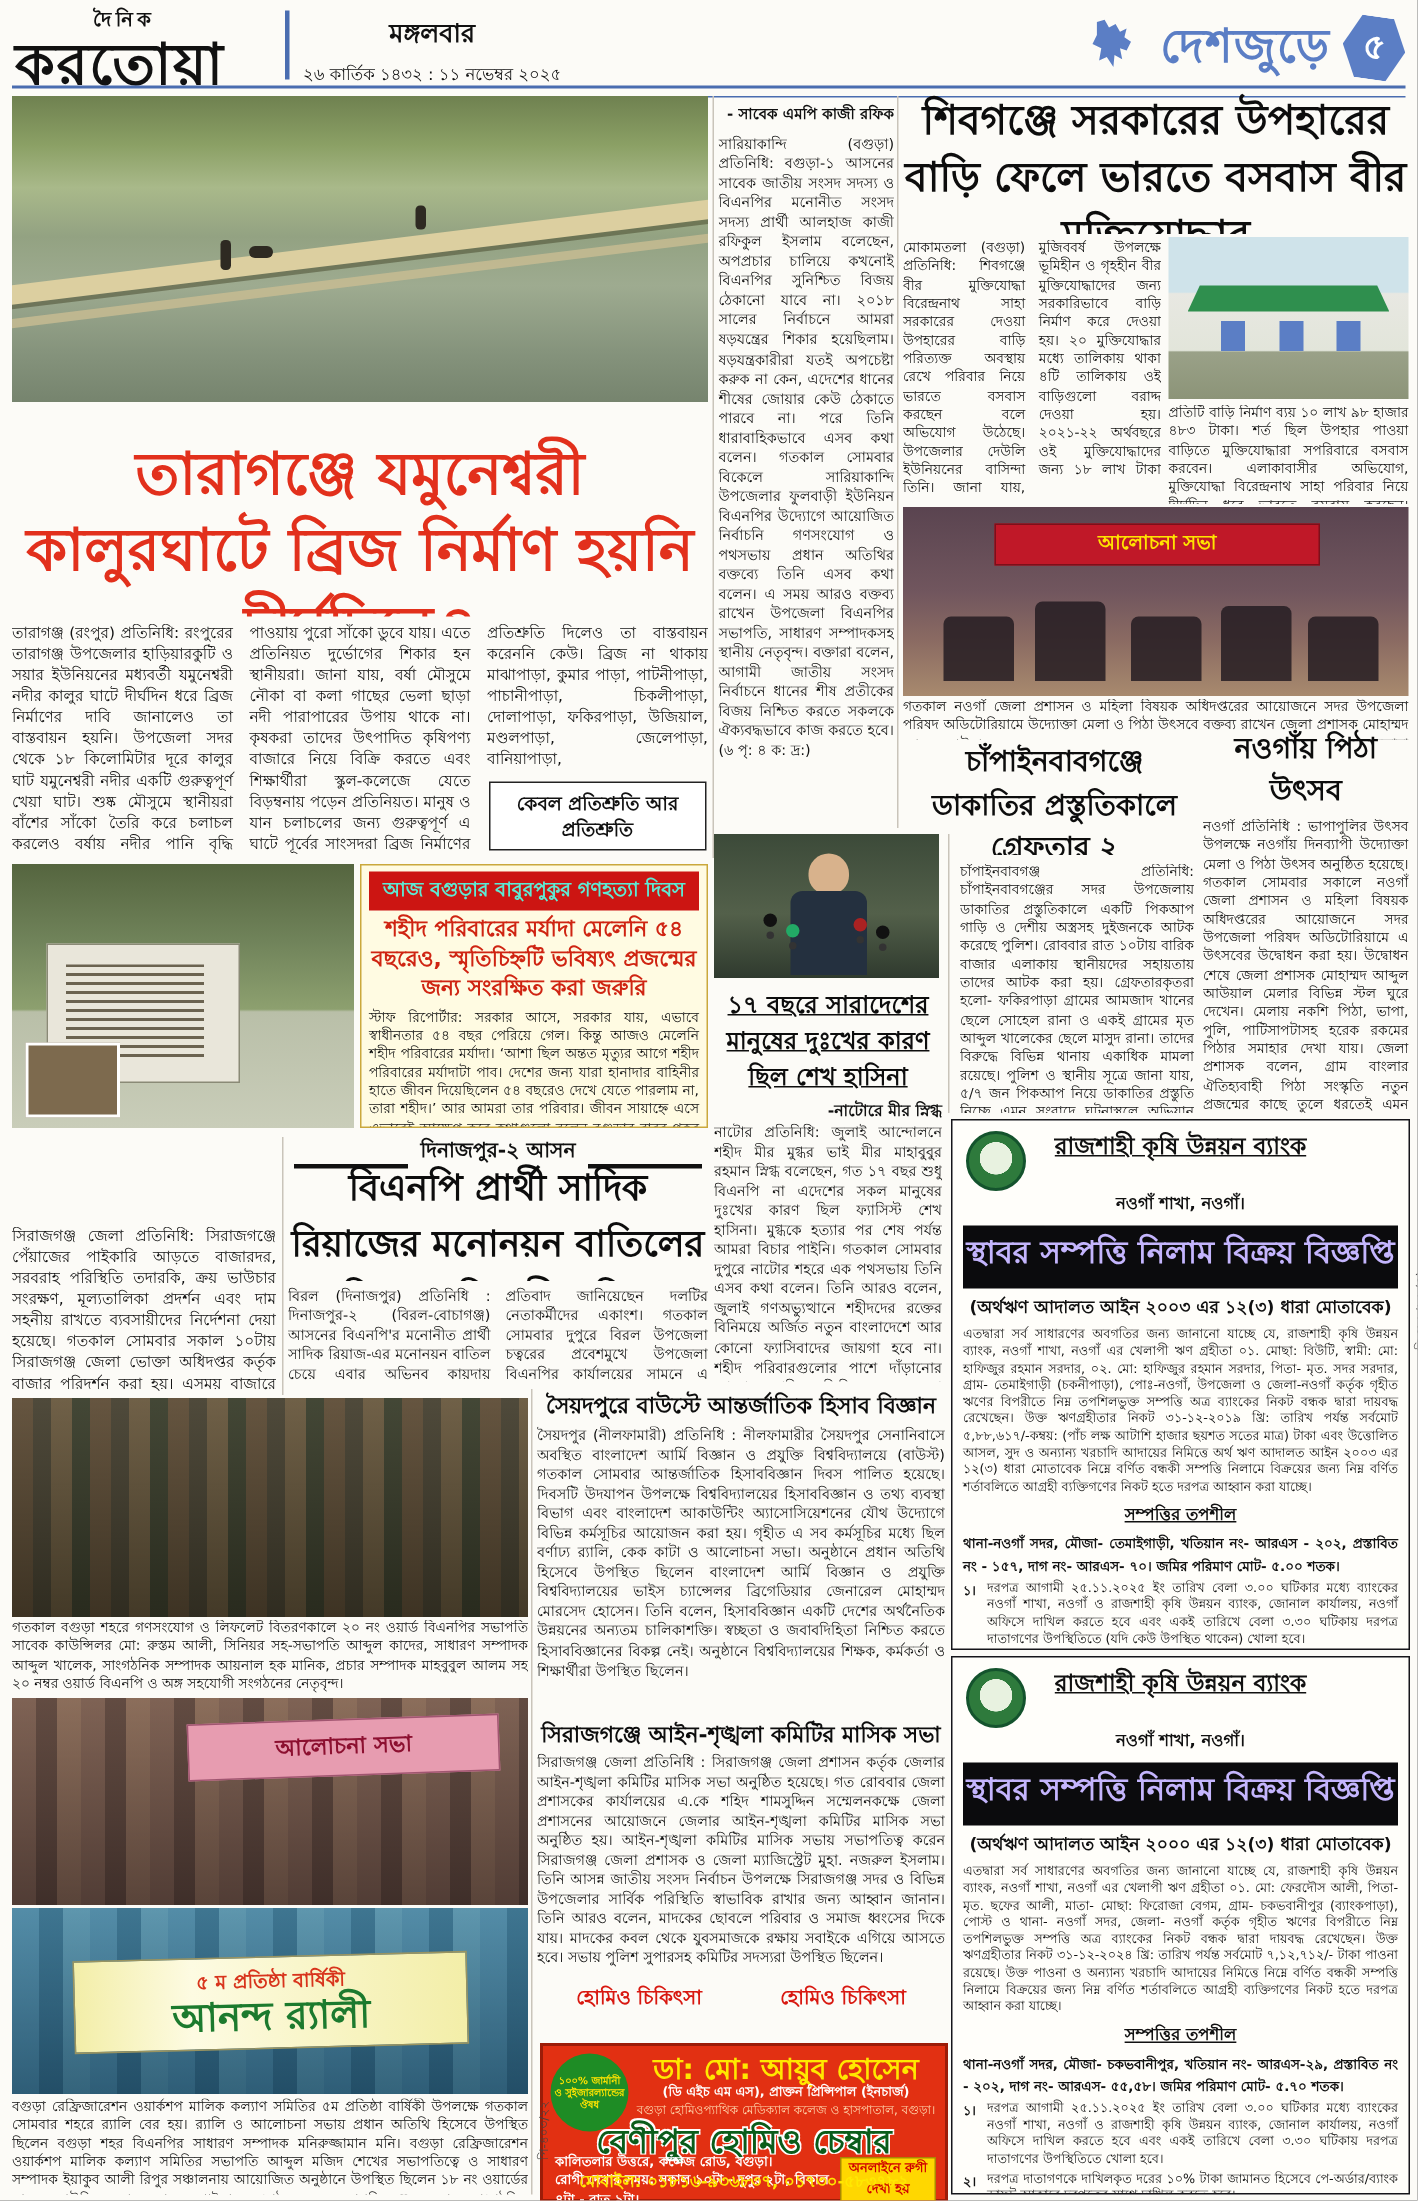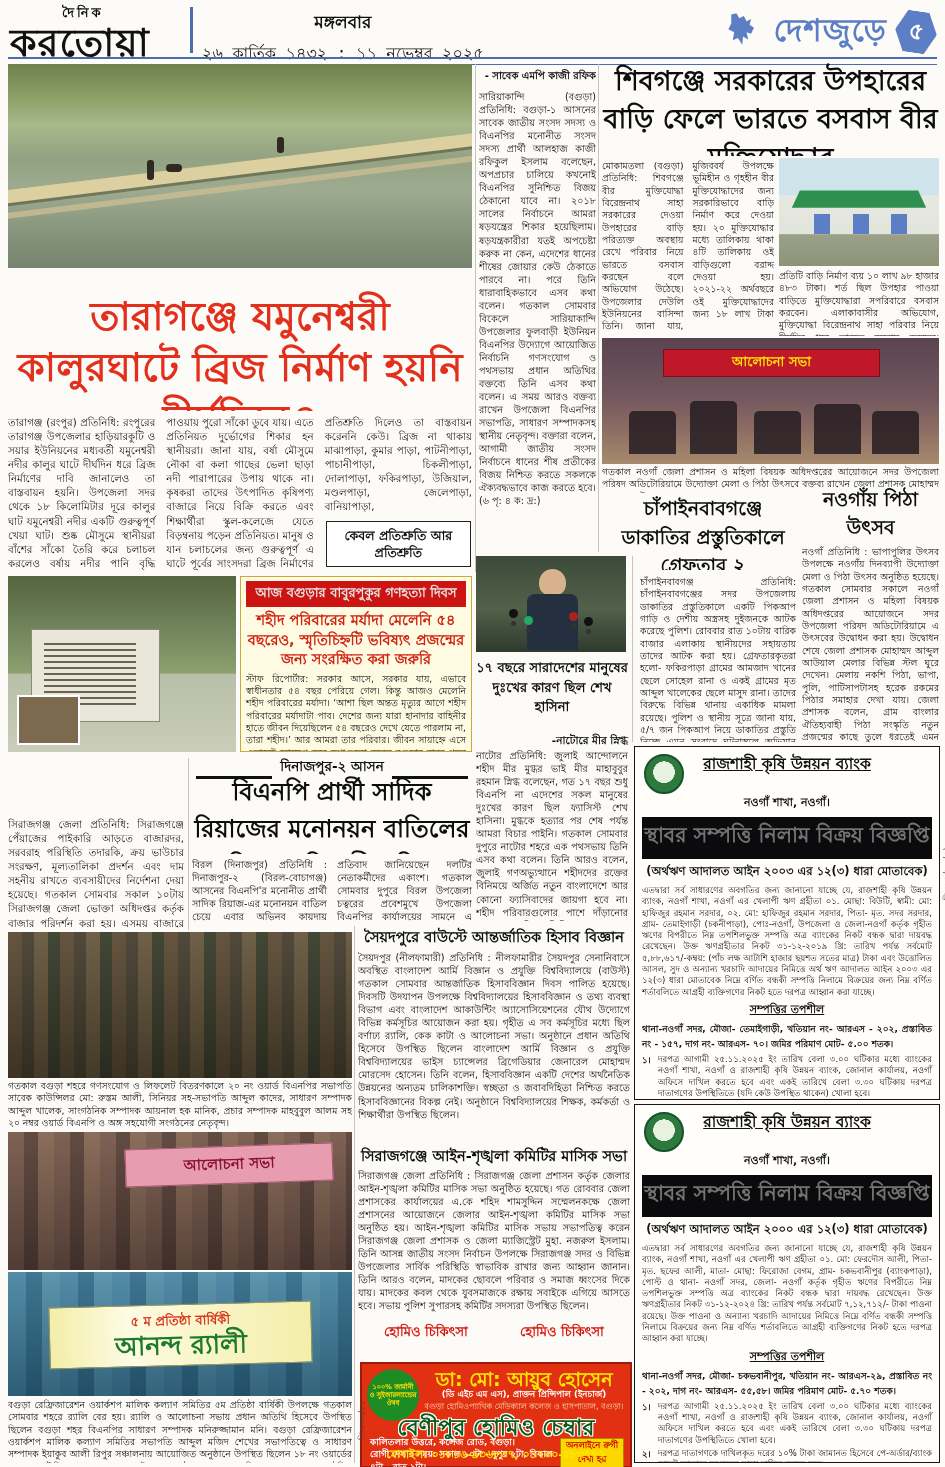--- a/index.html
+++ b/index.html
@@ -14,21 +14,21 @@
   .t8{font-size:8.5px;line-height:1.33;}
   .bold{font-weight:bold;}
   .ctr{text-align:center;}
   .vline{position:absolute;width:1px;background:#c9c4ba;}
 
   
   .m-top{font-size:13px;font-weight:800;letter-spacing:3px;margin-left:52px;}
   .m-name{font-size:38px;font-weight:800;line-height:1.0;letter-spacing:1px;}
   .hdr-bar{position:absolute;left:190px;top:7px;width:3px;height:46px;background:#4a6db0;}
   .day{font-size:17px;font-weight:800;text-align:center;}
-  .date{font-size:16px;margin-top:4px;font-family:Liberation Mono, monospace;}
+  .date{font-size:11px;margin-top:4px;}
   .hdr-right{position:absolute;right:8px;top:6px;display:flex;align-items:center;gap:8px;}
   .section-name{color:#5b7ec5;font-weight:800;font-size:31px;letter-spacing:1px;}
   .hexa{width:42px;height:42px;background:#5b7ec5;clip-path:polygon(25% 0,75% 0,100% 50%,75% 100%,25% 100%,0 50%);
         display:flex;align-items:center;justify-content:center;color:#fff;font-size:23px;font-weight:800;transform:rotate(8deg);}
   .dbl-rule{position:absolute;left:8px;right:8px;top:57px;height:5px;border-top:2.5px solid #4a6db0;border-bottom:1.5px solid #4a6db0;}
 
   
   .red-head{color:#e2301c;font-weight:800;text-align:center;}
   .blk-head{color:#0d0d0d;font-weight:800;text-align:center;}
   .credit{font-weight:bold;white-space:nowrap;}
@@ -64,21 +64,21 @@
   .banner-pink{position:absolute;left:34%;top:10%;width:60%;height:26%;background:#e79cb0;border:1px solid #a05570;display:flex;align-items:center;justify-content:center;
                color:#8c1030;font-weight:800;font-size:15px;transform:rotate(-2deg);}
   .crowd3{background:repeating-linear-gradient(90deg,#7fb0c6 0 18px,#5f93ab 18px 34px,#8fbccd 34px 52px),linear-gradient(180deg,#a8ccd8,#5d8799);background-blend-mode:multiply;}
   .banner-rally{position:absolute;left:12%;top:26%;width:76%;height:48%;background:linear-gradient(90deg,#f3eea8,#fdfbe2 30%,#f3eea8);border:1px solid #9a9460;
                 display:flex;flex-direction:column;align-items:center;justify-content:center;transform:rotate(-1.5deg);}
   .rally-l1{color:#d8341c;font-weight:800;font-size:13px;}
   .rally-l2{color:#1c7a2e;font-weight:800;font-size:26px;line-height:1;}
 
   
   .gono-box{background:#fffbe2;border:1px solid #caa83c;padding:4px 5px;}
-  .gono-kicker{background:#cc1512;color:#e5e5e5;font-weight:800;font-size:13px;text-align:center;padding:2px 0 3px;}
+  .gono-kicker{background:#cc1512;color:#5eead4;font-weight:800;font-size:13px;text-align:center;padding:2px 0 3px;}
   .gono-head{color:#cf2412;font-weight:800;font-size:14.5px;line-height:1.35;text-align:center;margin:4px 0 3px;}
 
   .kicker-row{display:flex;align-items:flex-end;gap:8px;font-weight:800;font-size:13.5px;}
   .kicker-row::before,.kicker-row::after{content:"";flex:1;height:3px;background:#111;}
 
   
   .homeo-h{display:flex;justify-content:space-around;color:#d81810;font-weight:800;font-size:13px;}
   .ad-box{position:absolute;background:#e23012;border:2px solid #9c1c08;}
   .ad-badge{position:absolute;left:5px;top:5px;width:52px;height:52px;border-radius:50%;background:#1e8c25;color:#ffe400;
             font-size:6.6px;line-height:1.25;font-weight:bold;display:flex;align-items:center;justify-content:center;text-align:center;padding:2px;box-sizing:border-box;}
@@ -92,21 +92,21 @@
              display:flex;align-items:center;justify-content:center;text-align:center;border:1px solid #a80;}
   .ad-mobile{position:absolute;left:0;right:0;bottom:1px;text-align:center;color:#ffe800;font-weight:800;font-size:11px;}
 
   
   .notice{position:absolute;border:1.4px solid #15151a;background:#fffefa;padding:5px 7px;box-sizing:border-box;}
   .n-hdr{position:relative;text-align:center;}
   .n-logo{position:absolute;left:2px;top:2px;width:36px;height:36px;border-radius:50%;border:2.5px solid #14532d;
           background:radial-gradient(circle at 50% 45%,#e8f2e0 0 40%,#2e7a3c 41% 100%);}
   .n-bank{font-size:15.5px;font-weight:800;text-decoration:underline;}
   .n-branch{font-size:11px;font-weight:800;margin-top:16px;}
-  .n-title{background:#0b0b0d;color:#737373;font-weight:800;font-size:20.5px;text-align:center;padding:3px 0 5px;margin-top:4px;}
+  .n-title{background:#0b0b0d;color:#c4b5fd;font-weight:800;font-size:20.5px;text-align:center;padding:3px 0 5px;margin-top:4px;}
   .n-law{font-size:11.5px;font-weight:800;text-align:center;margin:4px 0 3px;}
   .n-tapt{font-size:11px;font-weight:800;text-align:center;text-decoration:underline;margin:3px 0 2px;}
   .n-tap{font-size:9px;font-weight:bold;}
   .term{display:flex;margin-top:2px;}
   .term .no{width:16px;flex:0 0 16px;font-weight:800;font-size:8.6px;}
   .rot{position:absolute;font-size:8px;color:#444;transform:rotate(-90deg);transform-origin:left top;white-space:nowrap;}
 </style>
 </head>
 <body>
 
@@ -186,21 +186,21 @@
   <div class="vline" style="left:632px;top:556px;height:186px;"></div>
 
   <div class="photo mic-photo" style="left:476px;top:556px;width:150px;height:96px;">
     <div class="mic-head"></div>
     <div class="mic-body"></div>
     <div class="mic" style="left:22%;top:55%;"></div>
     <div class="mic" style="left:32%;top:62%;background:#2a6;"></div>
     <div class="mic" style="left:62%;top:58%;background:#a22;"></div>
     <div class="mic" style="left:72%;top:64%;"></div>
   </div>
-  <div class="abs blk-head clip" style="left:476px;top:658px;width:152px;height:74px;font-size:13px;line-height:1.5;">১৭ বছরে সারাদেশের মানুষের দুঃখের কারণ ছিল শেখ হাসিনা</div>
+  <div class="abs blk-head clip" style="left:476px;top:658px;width:152px;height:74px;font-size:16px;line-height:1.5;text-decoration:underline;">১৭ বছরে সারাদেশের মানুষের দুঃখের কারণ ছিল শেখ হাসিনা</div>
   <div class="abs bold" style="left:476px;top:733px;width:152px;font-size:10.5px;text-align:right;">-নাটোরে মীর স্নিগ্ধ</div>
   <div class="abs clip t95 j" style="left:476px;top:749px;width:152px;height:172px;">নাটোর প্রতিনিধি: জুলাই আন্দোলনে শহীদ মীর মুগ্ধর ভাই মীর মাহাবুবুর রহমান স্নিগ্ধ বলেছেন, গত ১৭ বছর শুধু বিএনপি না এদেশের সকল মানুষের দুঃখের কারণ ছিল ফ্যাসিস্ট শেখ হাসিনা। মুগ্ধকে হত্যার পর শেষ পর্যন্ত আমরা বিচার পাইনি। গতকাল সোমবার দুপুরে নাটোর শহরে এক পথসভায় তিনি এসব কথা বলেন। তিনি আরও বলেন, জুলাই গণঅভ্যুত্থানে শহীদদের রক্তের বিনিময়ে অর্জিত নতুন বাংলাদেশে আর কোনো ফ্যাসিবাদের জায়গা হবে না। শহীদ পরিবারগুলোর পাশে দাঁড়ানোর আহ্বান জানিয়ে তিনি বলেন, তরুণ প্রজন্মই আগামীর বাংলাদেশ বিনির্মাণের কারিগর। (৬ পৃ: ৫ ক: দ্র:)</div>
 
   <div class="photo monument-photo" style="left:8px;top:576px;width:228px;height:176px;">
     <div class="mon-wall"></div>
     <div class="mon-lines"></div>
     <div class="mon-inset"></div>
   </div>
   <div class="abs gono-box clip" style="left:240px;top:576px;width:232px;height:176px;box-sizing:border-box;">
     <div class="gono-kicker">আজ বগুড়ার বাবুরপুকুর গণহত্যা দিবস</div>

